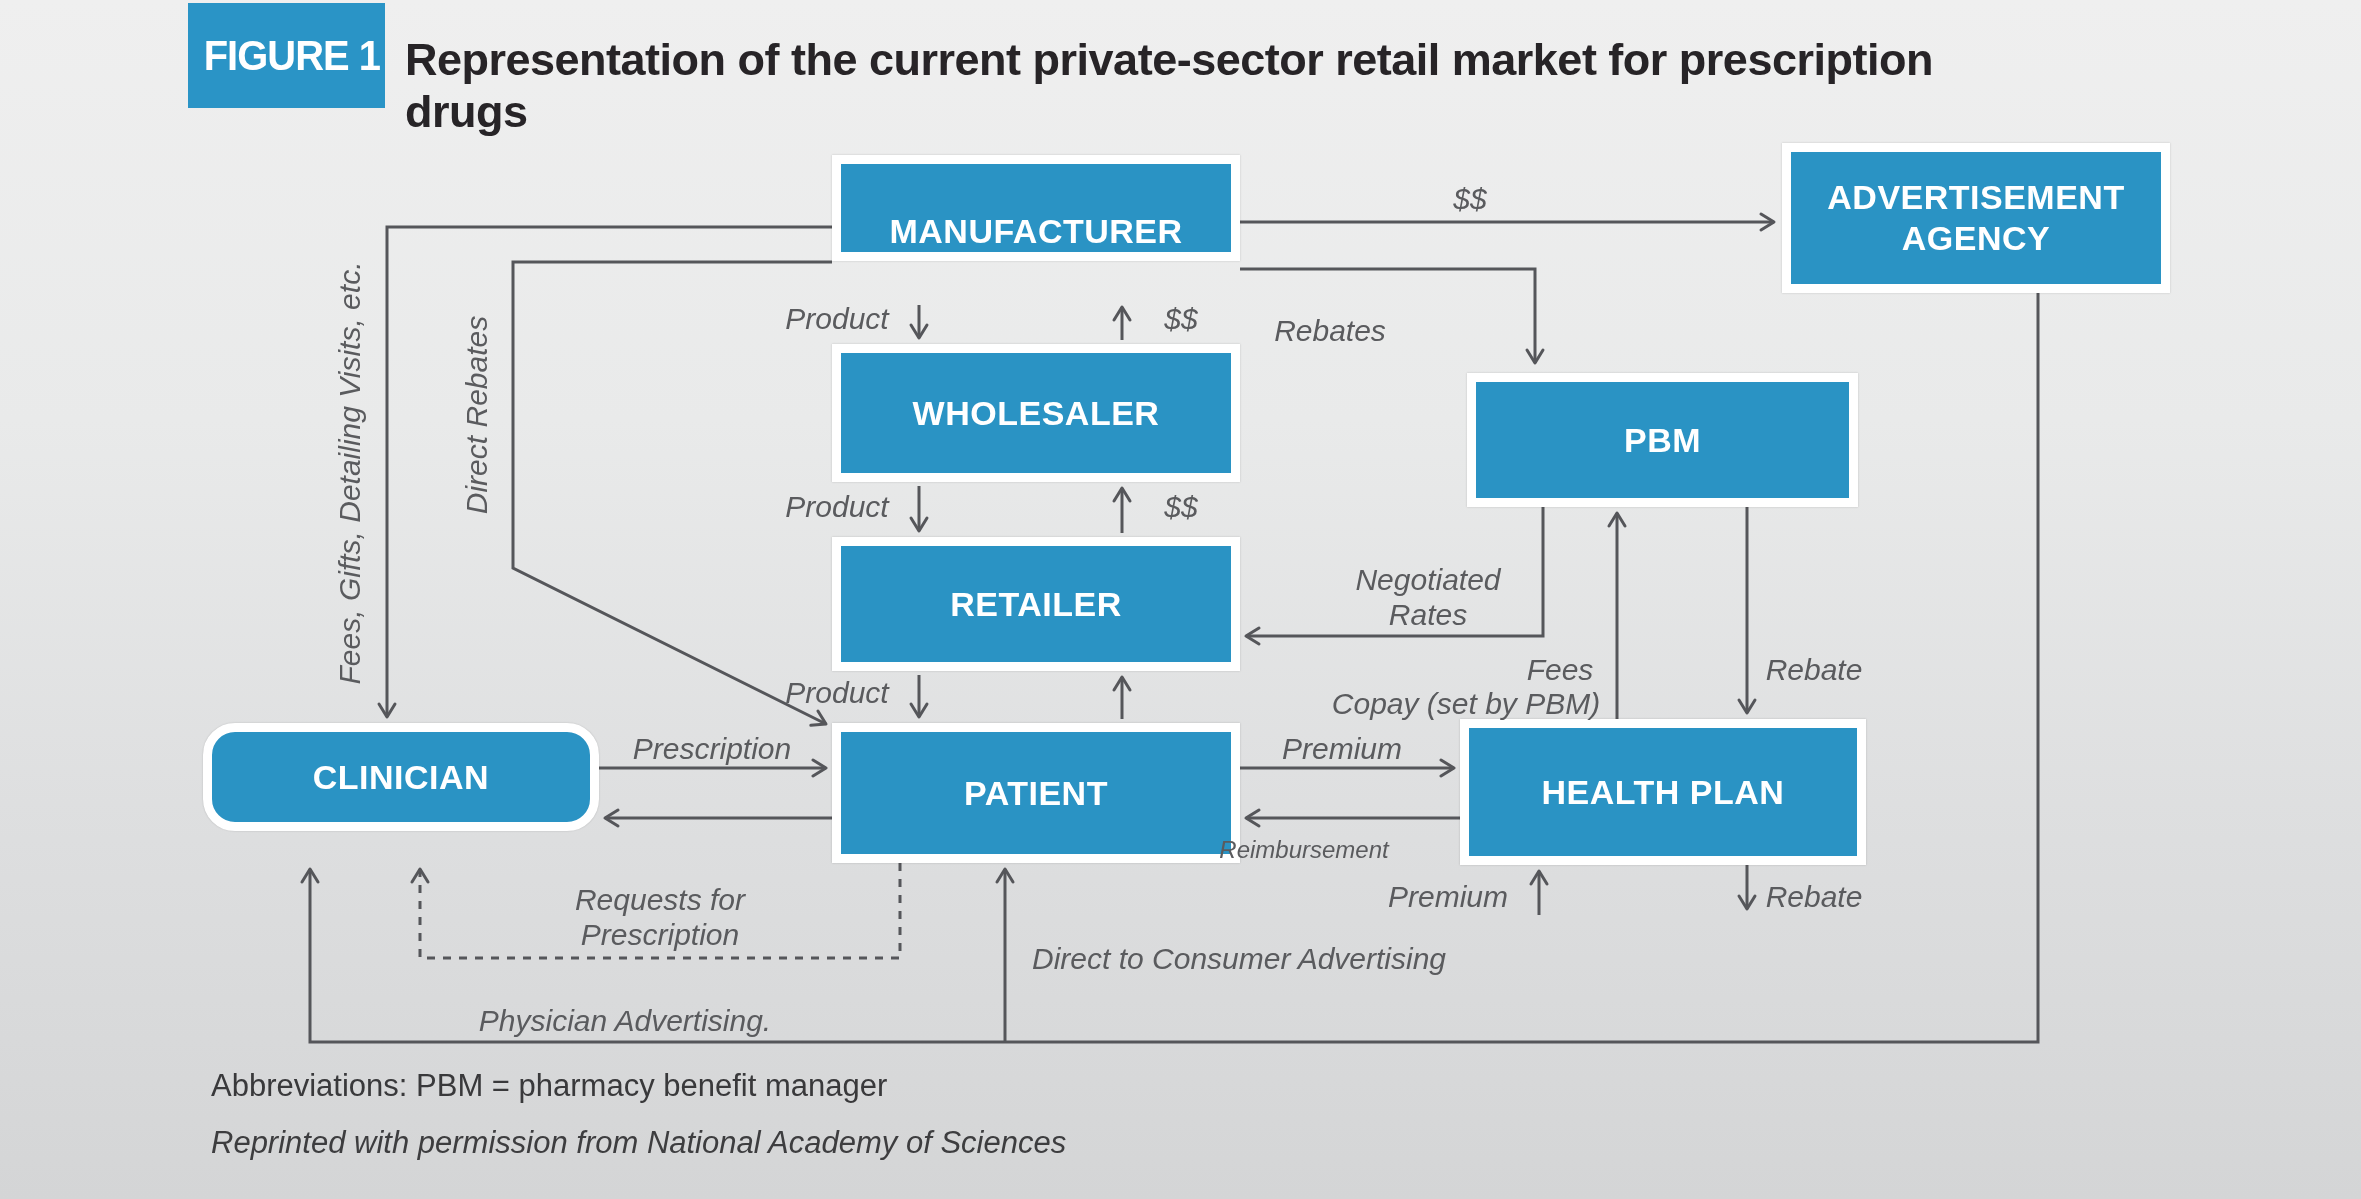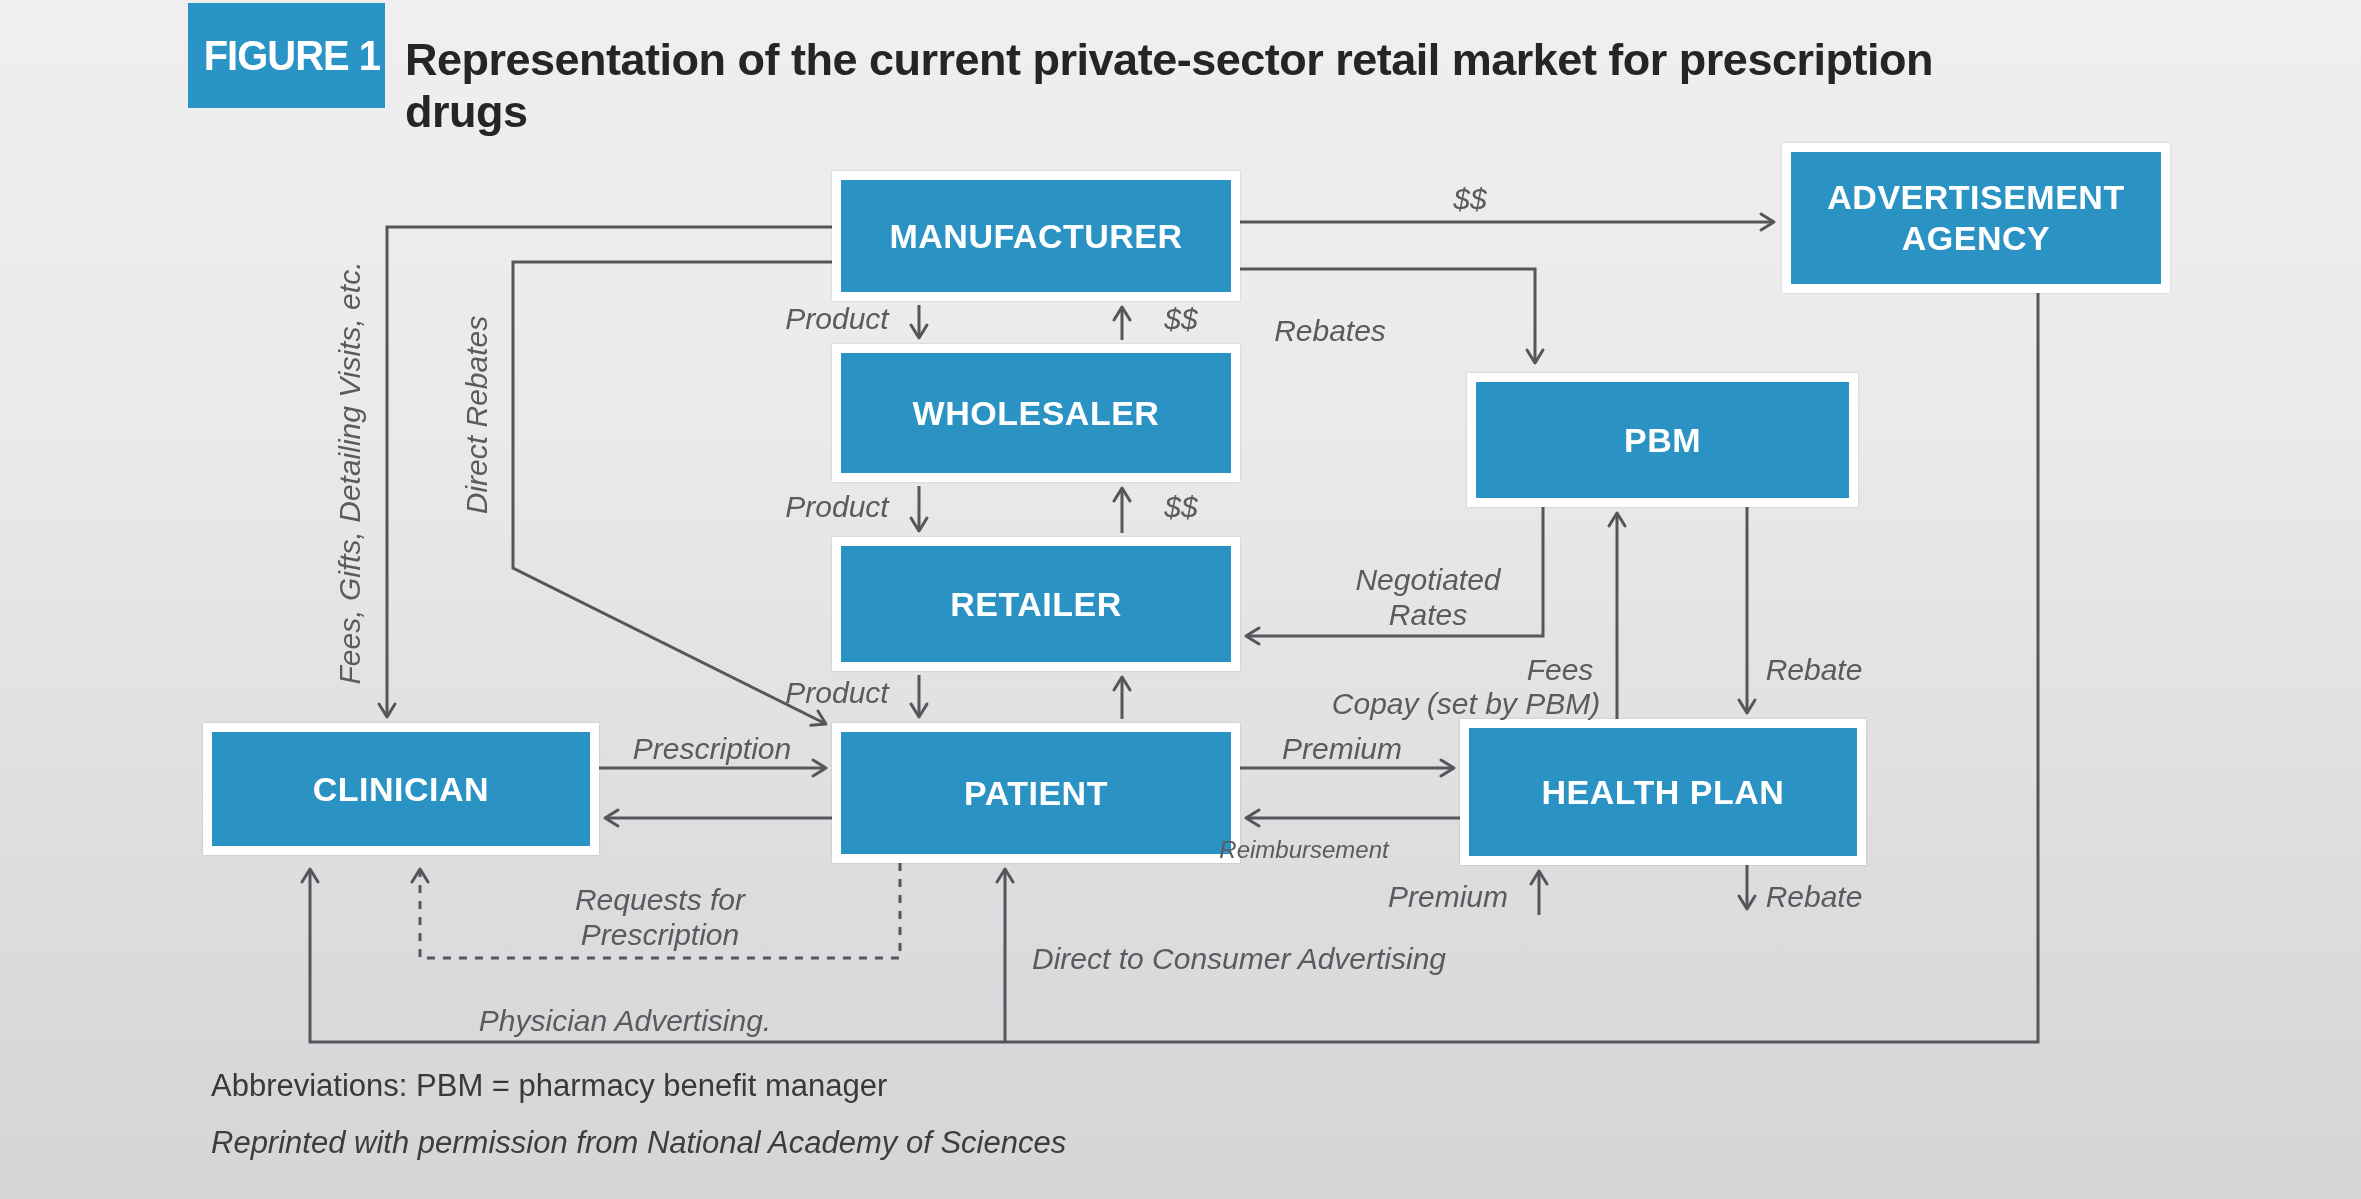--- a/index.html
+++ b/index.html
@@ -24,26 +24,26 @@
   
   .node{
     position:absolute;
     background:#2a93c4;
     border:9px solid #ffffff;
     box-sizing:border-box;
     display:flex;align-items:center;justify-content:center;text-align:center;
     color:#ffffff;font-weight:bold;font-size:34px;letter-spacing:0.5px;line-height:1.2;
     box-shadow:0 0 2px rgba(0,0,0,.18);
   }
-  .n-manufacturer{left:832px;top:171px;width:408px;height:130px;}
+  .n-manufacturer{left:832px;top:155px;width:408px;height:106px;align-items:flex-end;}
   .n-advagency  {left:1782px;top:143px;width:388px;height:150px;}
   .n-wholesaler {left:832px;top:344px;width:408px;height:138px;}
   .n-pbm        {left:1467px;top:373px;width:391px;height:134px;}
   .n-retailer   {left:832px;top:537px;width:408px;height:134px;}
-  .n-clinician  {left:203px;top:723px;width:396px;height:132px;}
+  .n-clinician  {left:203px;top:723px;width:396px;height:108px;border-radius:32px;}
   .n-patient    {left:832px;top:723px;width:408px;height:140px;}
   .n-healthplan {left:1460px;top:719px;width:406px;height:146px;}
   .n-employer   {left:1460px;top:915px;width:406px;height:98px;}
   
   svg.wires{position:absolute;left:0;top:0;width:2361px;height:1199px;}
   svg.wires path{stroke:#55565a;stroke-width:3;fill:none;}
   svg.wires path.dashed{stroke-dasharray:8 8;}
   
   .elabel{
     position:absolute;transform:translate(-50%,-50%);

